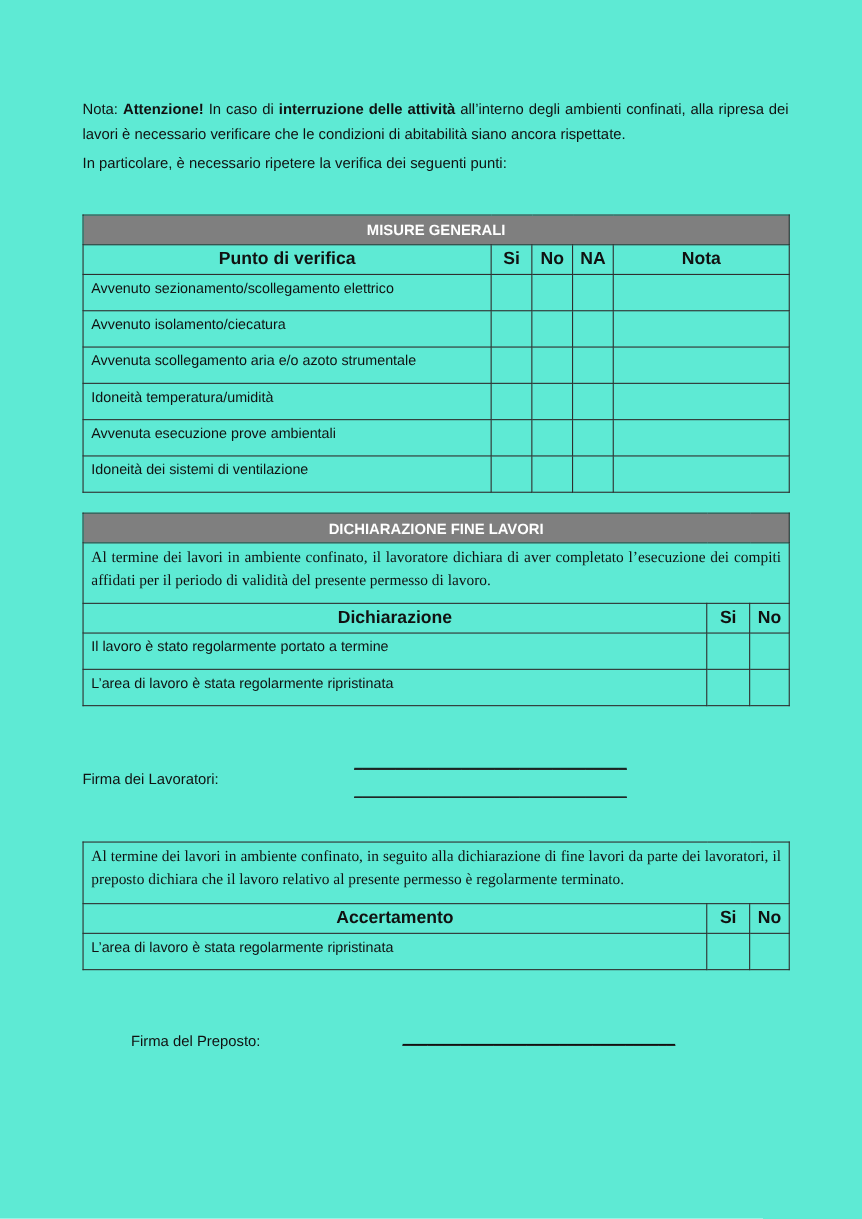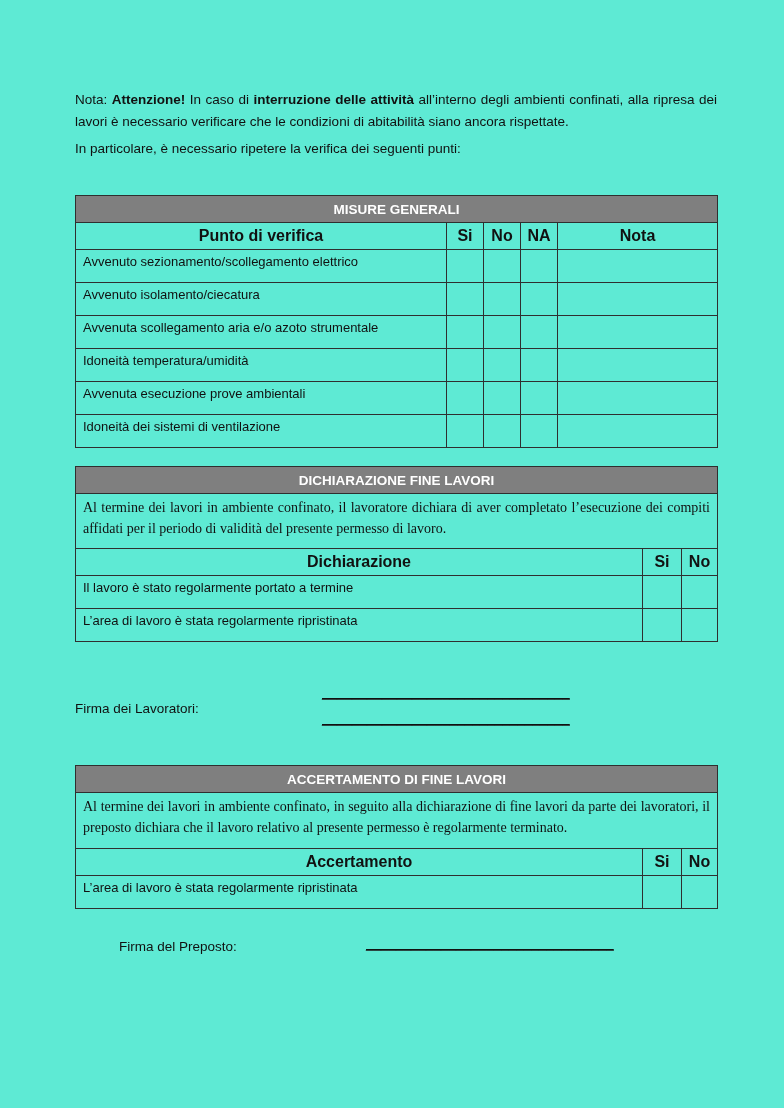--- a/index.html
+++ b/index.html
@@ -149,23 +149,20 @@
     </span>
   </div>
 
   <table class="abs" style="left:75px;top:765px;">
     <colgroup>
       <col style="width:567px;">
         <col style="width:39px;">
         <col style="width:36px;">
     </colgroup>
     <tbody>
-        <tr>
-      <td colspan="3" class="title-cell">ACCERTAMENTO DI FINE LAVORI</td>
-    </tr>
     <tr>
       <td colspan="3" class="intro-cell" style="height:47px;">Al termine dei lavori in ambiente confinato, in seguito alla dichiarazione di fine lavori da parte dei lavoratori, il preposto dichiara che il lavoro relativo al presente permesso è regolarmente terminato.</td>
     </tr>
     <tr>
       <td class="hdr-cell">Accertamento</td>
       <td class="hdr-cell">Si</td>
       <td class="hdr-cell">No</td>
     </tr>
     <tr>
       <td class="row-label">L’area di lavoro è stata regolarmente ripristinata</td>

